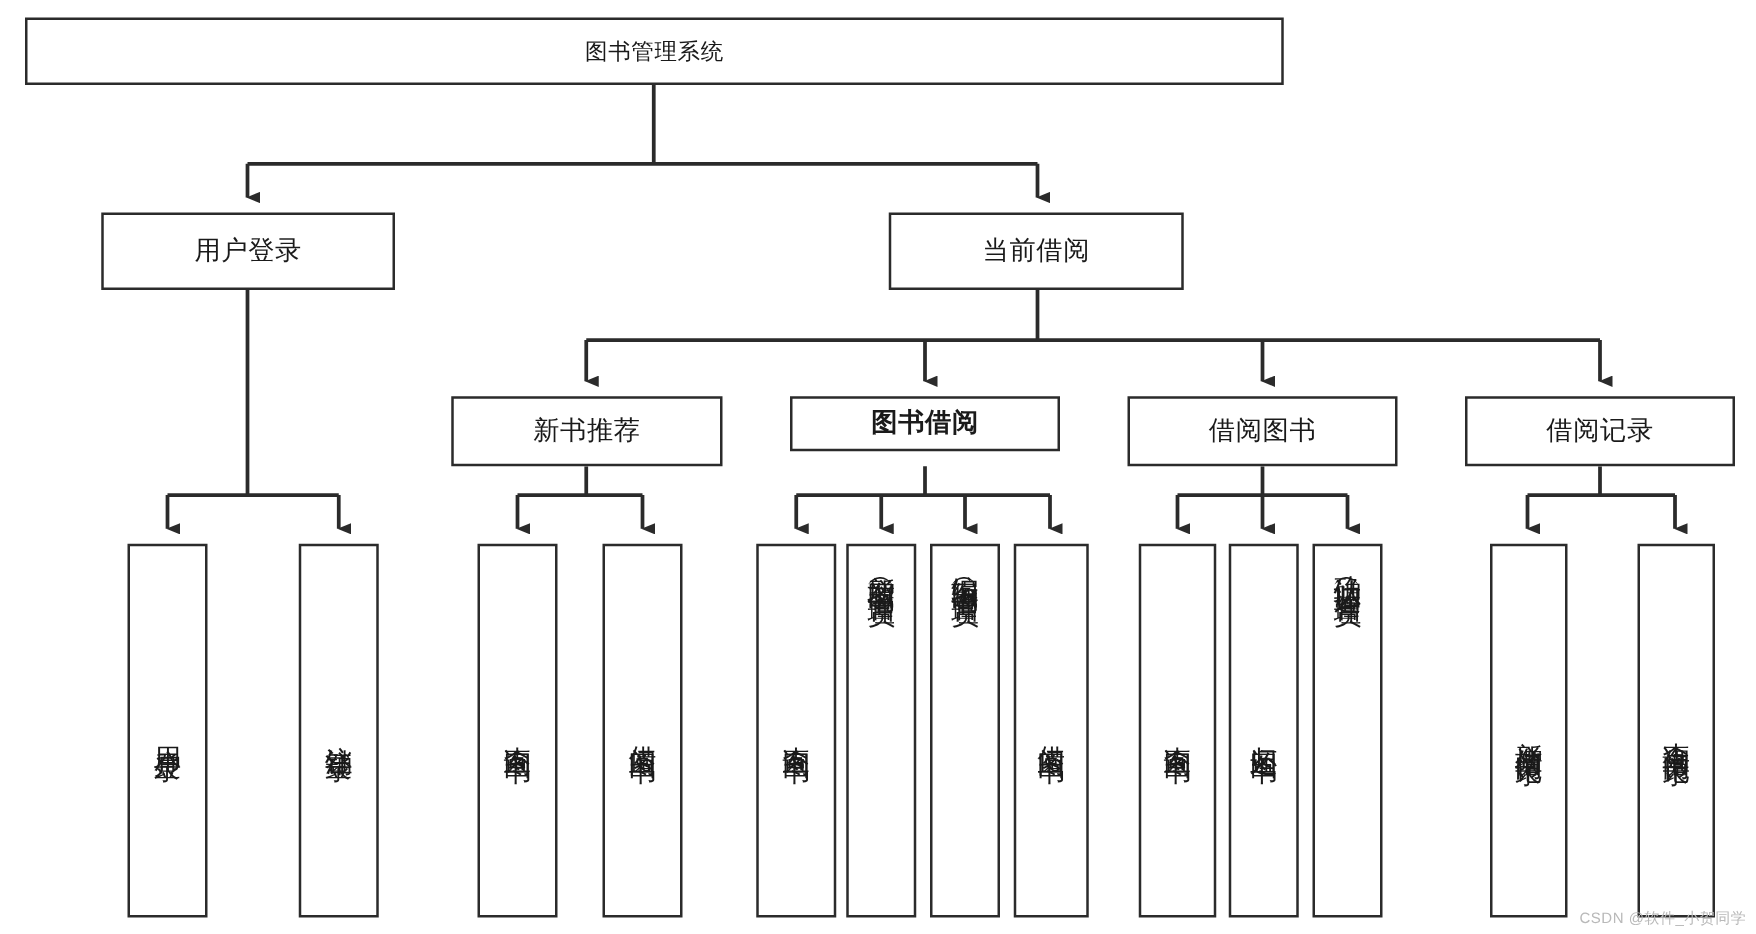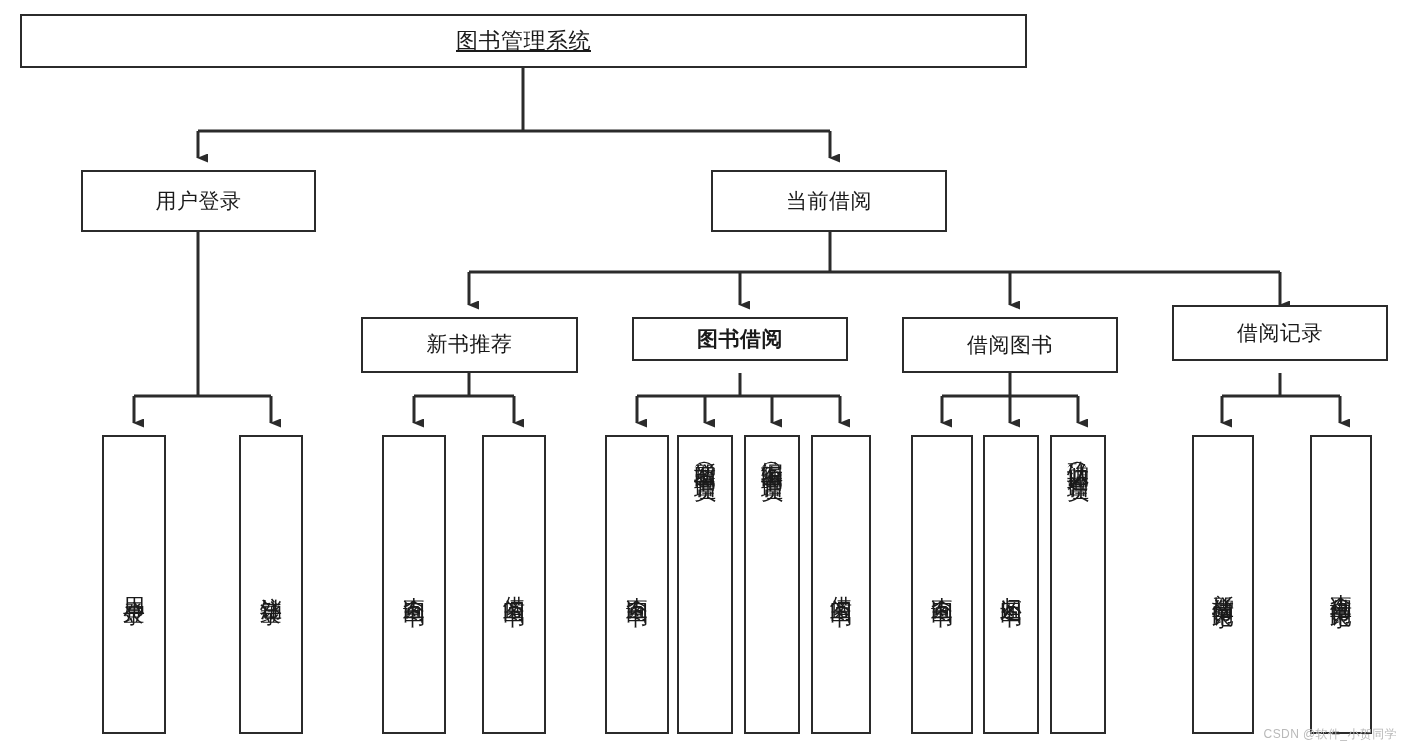--- a/index.html
+++ b/index.html
@@ -39,22 +39,21 @@
     text-align: center;
     line-height: 1.12;
     letter-spacing: 0.5px;
   }
   
   .node.horiz .node-label {
     writing-mode: horizontal-tb;
     font-size: 21px;
   }
   .node.root .node-label {
-    font-size: 22px;
-    text-decoration: underline;
+    font-size: 18px;
   }
   
   .node.vert {
     align-items: flex-start;
     padding-top: 6px;
   }
   .node.vert .node-label {
     writing-mode: vertical-rl;
     text-orientation: upright;
     font-size: 22px;
@@ -145,21 +144,21 @@
 
   <div class="node horiz" style="left:361px; top:317px; width:217px; height:56px;font-family:Liberation Serif, serif;">
     <span class="node-label">新书推荐</span>
   </div>
   <div class="node horiz" style="left:632px; top:317px; width:216px; height:44px;font-weight:bold;">
     <span class="node-label">图书借阅</span>
   </div>
   <div class="node horiz" style="left:902px; top:317px; width:216px; height:56px;">
     <span class="node-label">借阅图书</span>
   </div>
-  <div class="node horiz" style="left:1172px; top:305px; width:216px; height:56px;">
+  <div class="node horiz" style="left:1172px; top:317px; width:216px; height:56px;">
     <span class="node-label">借阅记录</span>
   </div>
 
   <div class="node vert centered" style="left:102px; top:435px; width:64px; height:299px;">
     <span class="node-label">用户登录</span>
   </div>
   <div class="node vert centered" style="left:239px; top:435px; width:64px; height:299px;">
     <span class="node-label">注销登录</span>
   </div>
 

